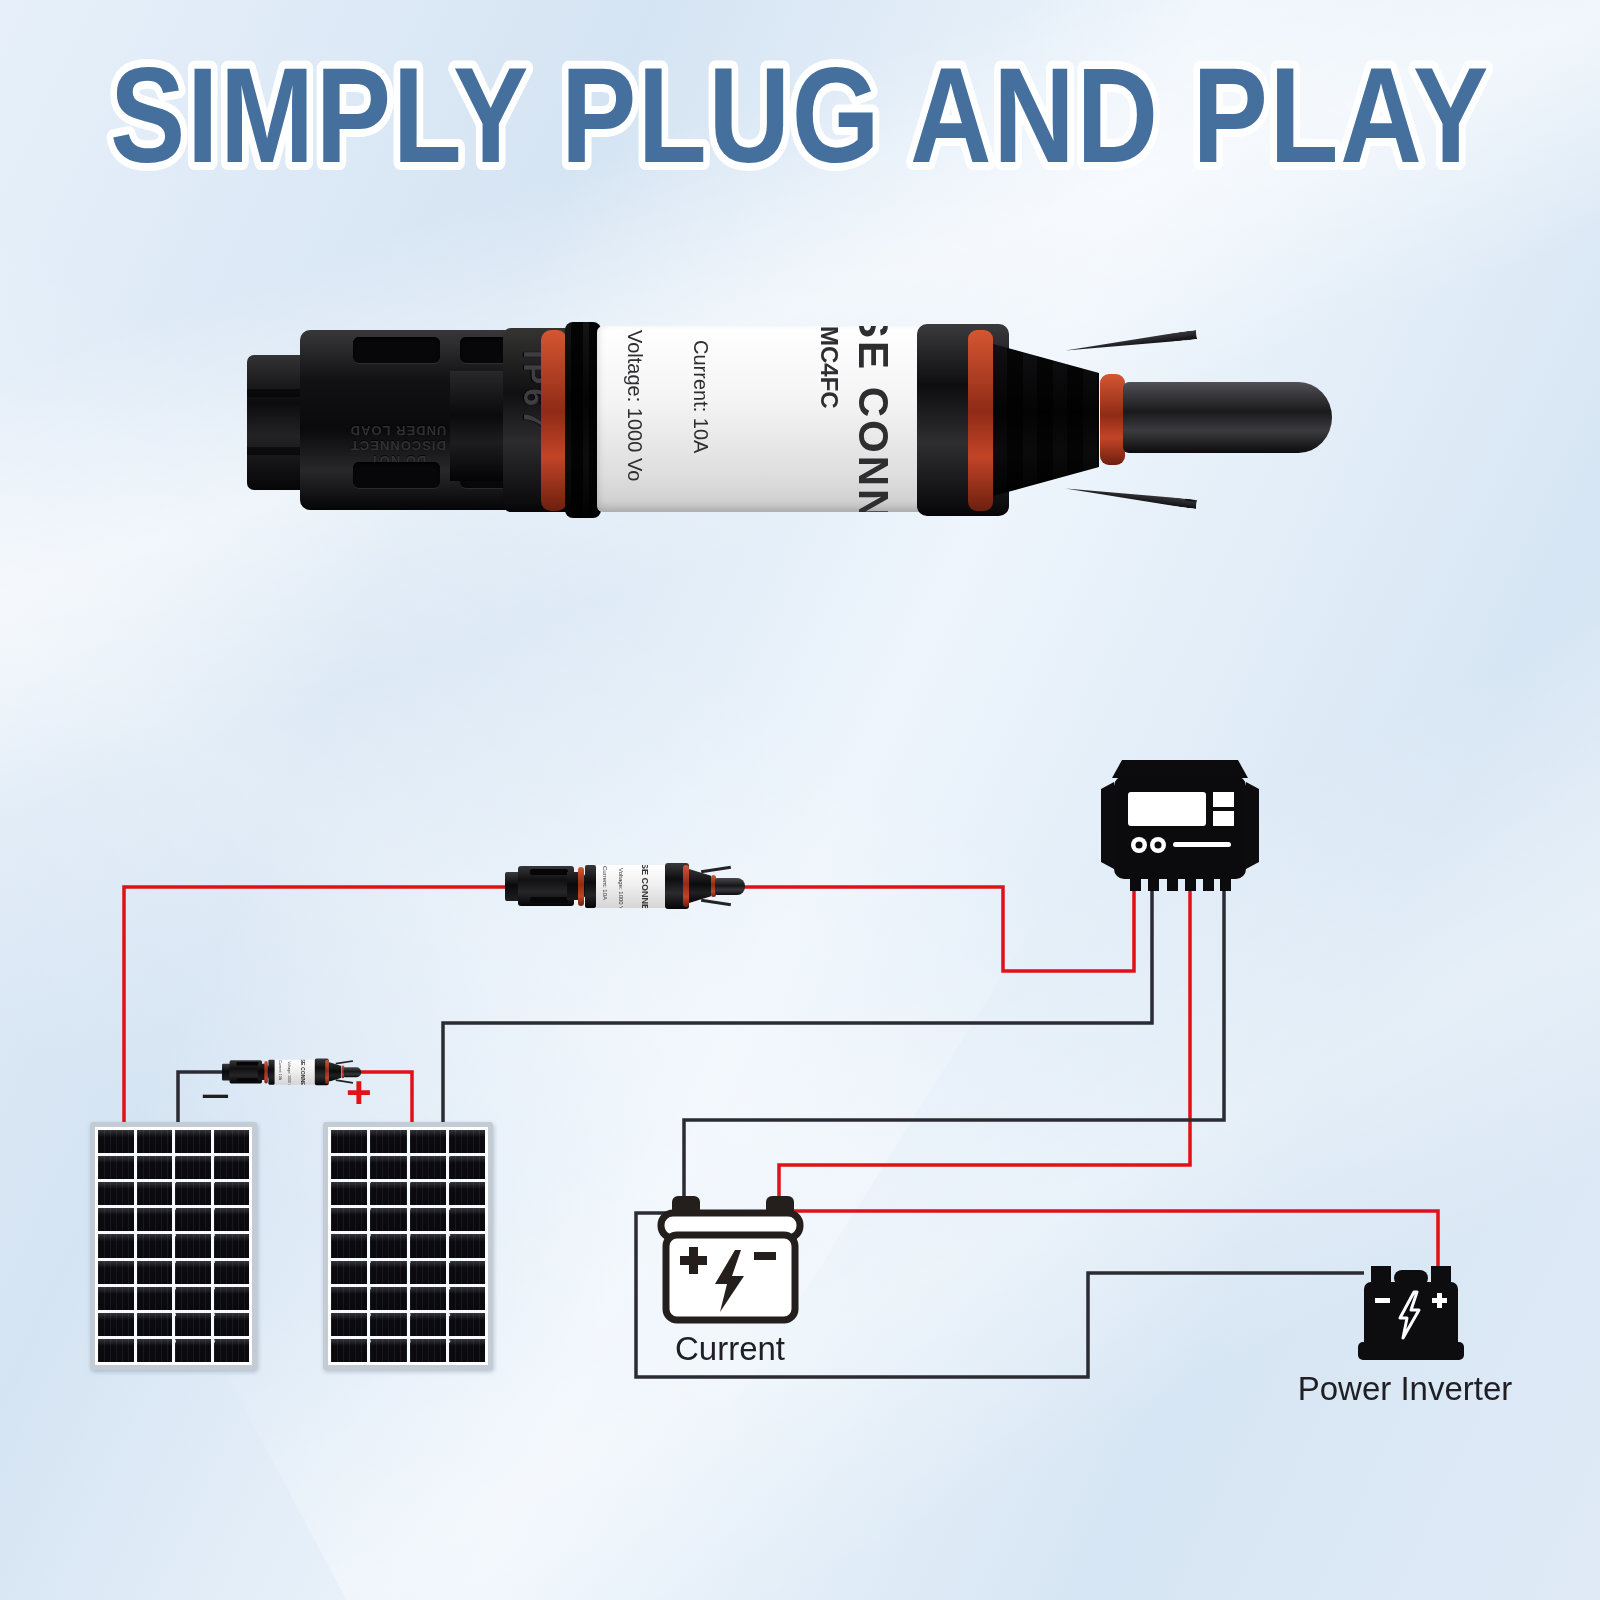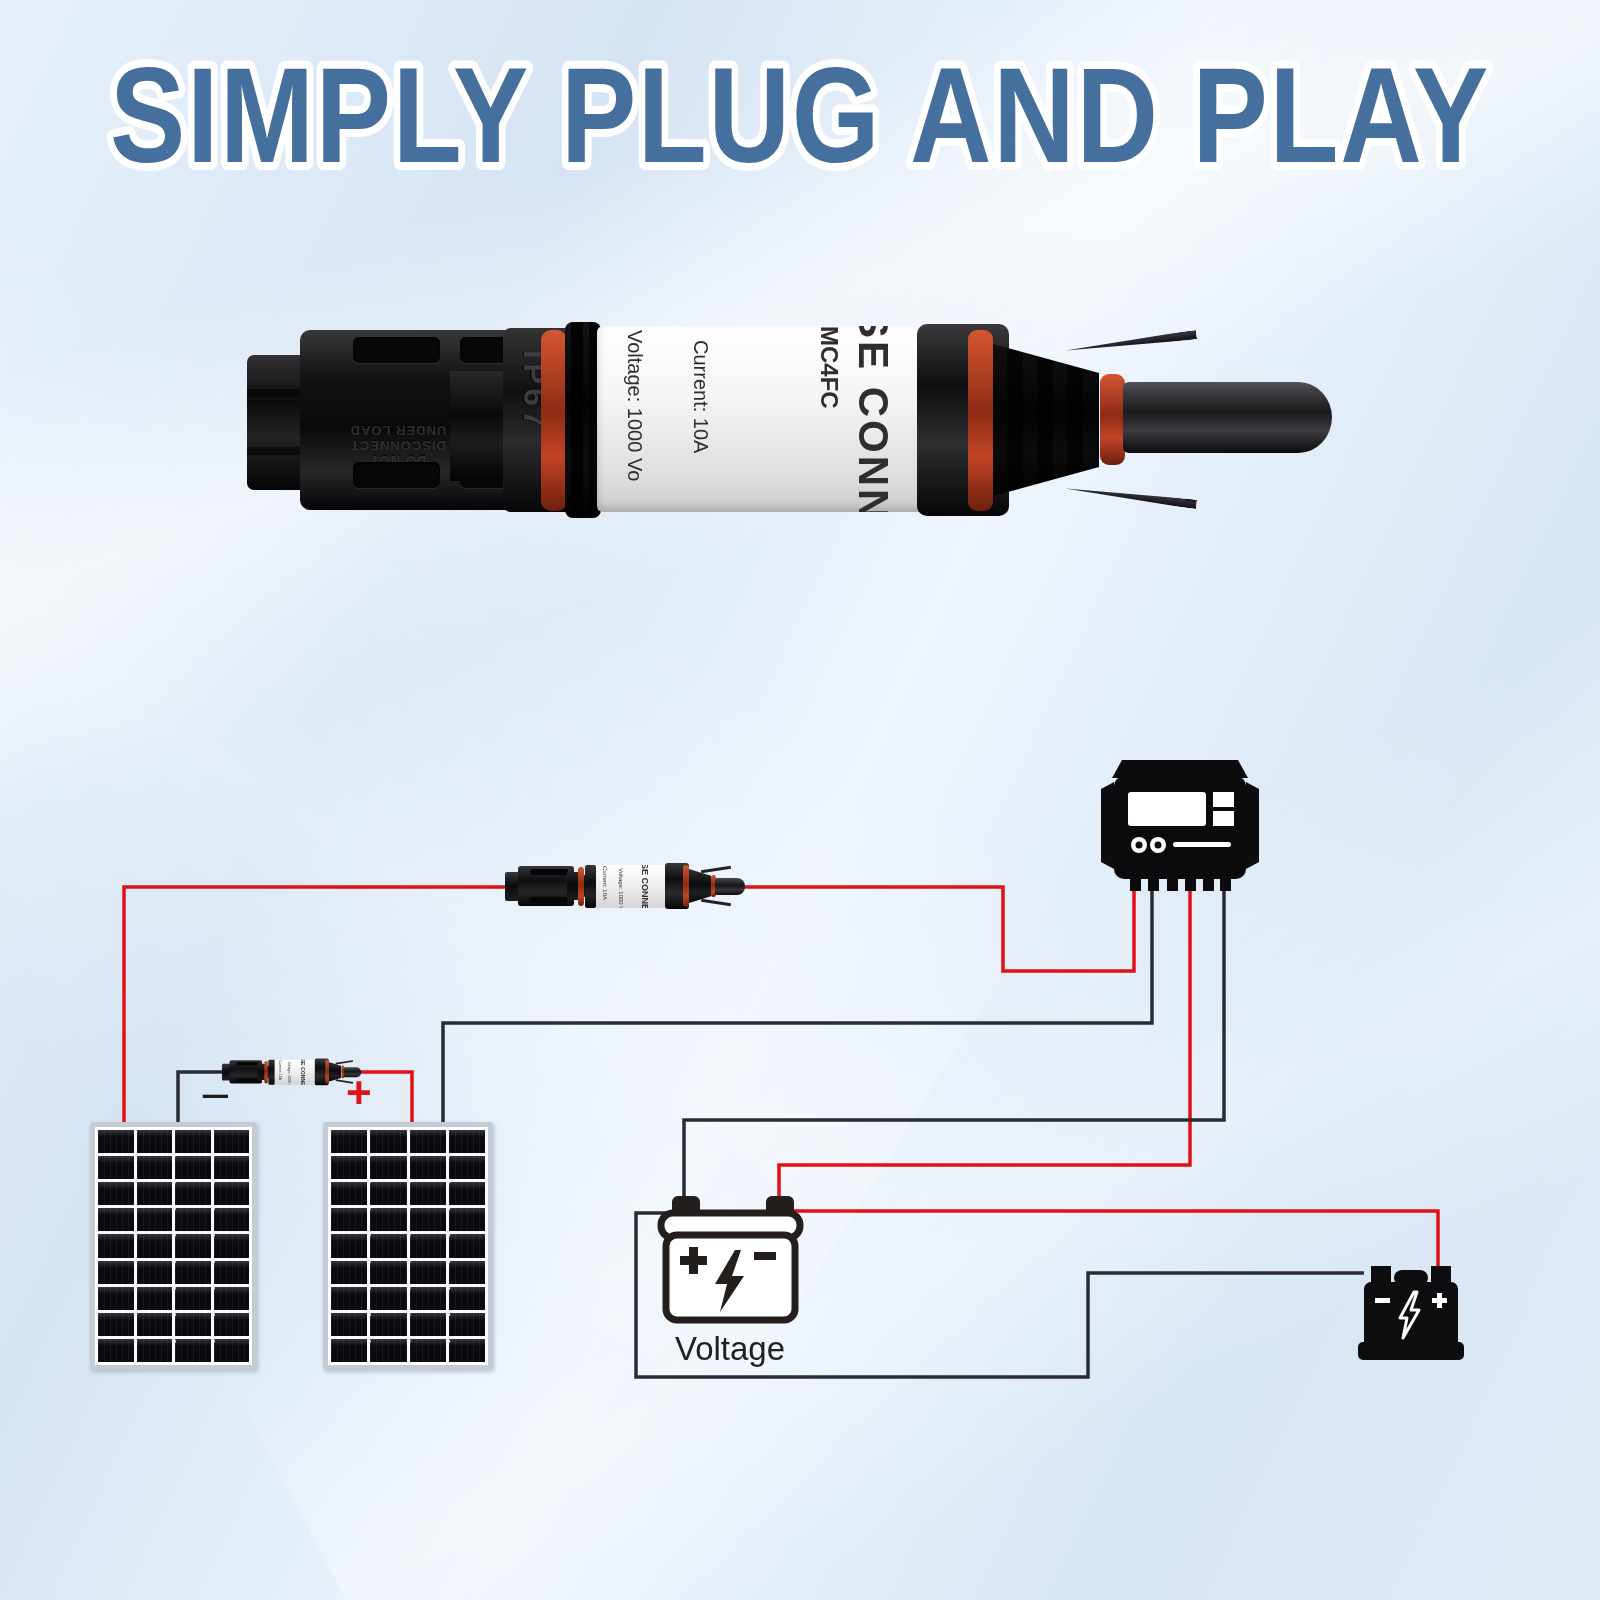--- a/index.html
+++ b/index.html
@@ -340,26 +340,27 @@
 
   <svg class="icon" style="left:640px;top:1180px;" width="180" height="150" viewBox="0 0 180 150">
     <rect x="32" y="16" width="28" height="26" rx="6" fill="#241f1d"></rect>
     <rect x="126" y="16" width="28" height="26" rx="6" fill="#241f1d"></rect>
     <rect x="21" y="33" width="139" height="25" rx="12" fill="#ffffff" stroke="#241f1d" stroke-width="7"></rect>
     <rect x="26" y="55" width="129" height="85" rx="11" fill="#ffffff" stroke="#241f1d" stroke-width="7"></rect>
     <path d="M40,76 h9 v-9 h9 v9 h9 v9 h-9 v9 h-9 v-9 h-9 z" fill="#241f1d"></path>
     <rect x="114" y="72" width="22" height="8" fill="#241f1d"></rect>
     <polygon points="95,70 75,104 87,104 80,132 104,96 92,96 101,70" fill="#241f1d"></polygon>
   </svg>
-  <div class="diagram-label lbl-battery">Voltage</div>
+  <div class="diagram-label lbl-battery">Current</div>
 
   <svg class="icon" style="left:1355px;top:1262px;" width="112" height="104" viewBox="0 0 112 104">
     <rect x="16" y="4" width="20" height="18" fill="#0d0d0f"></rect>
     <rect x="76" y="4" width="20" height="18" fill="#0d0d0f"></rect>
     <rect x="39" y="8" width="34" height="16" rx="8" fill="#0d0d0f"></rect>
     <rect x="9" y="20" width="94" height="68" rx="7" fill="#0d0d0f"></rect>
     <rect x="3" y="80" width="106" height="18" rx="5" fill="#0d0d0f"></rect>
     <rect x="20" y="36" width="15" height="5" fill="#ffffff"></rect>
     <rect x="77" y="36" width="15" height="5" fill="#ffffff"></rect>
     <rect x="82" y="31" width="5" height="15" fill="#ffffff"></rect>
     <polygon points="59,30 45,56 52,56 48,76 64,48 56,48 62,30" fill="none" stroke="#ffffff" stroke-width="3" stroke-linejoin="round"></polygon>
   </svg>
+  <div class="diagram-label lbl-inverter">Power Inverter</div>
 </div>
 
 </body></html>

